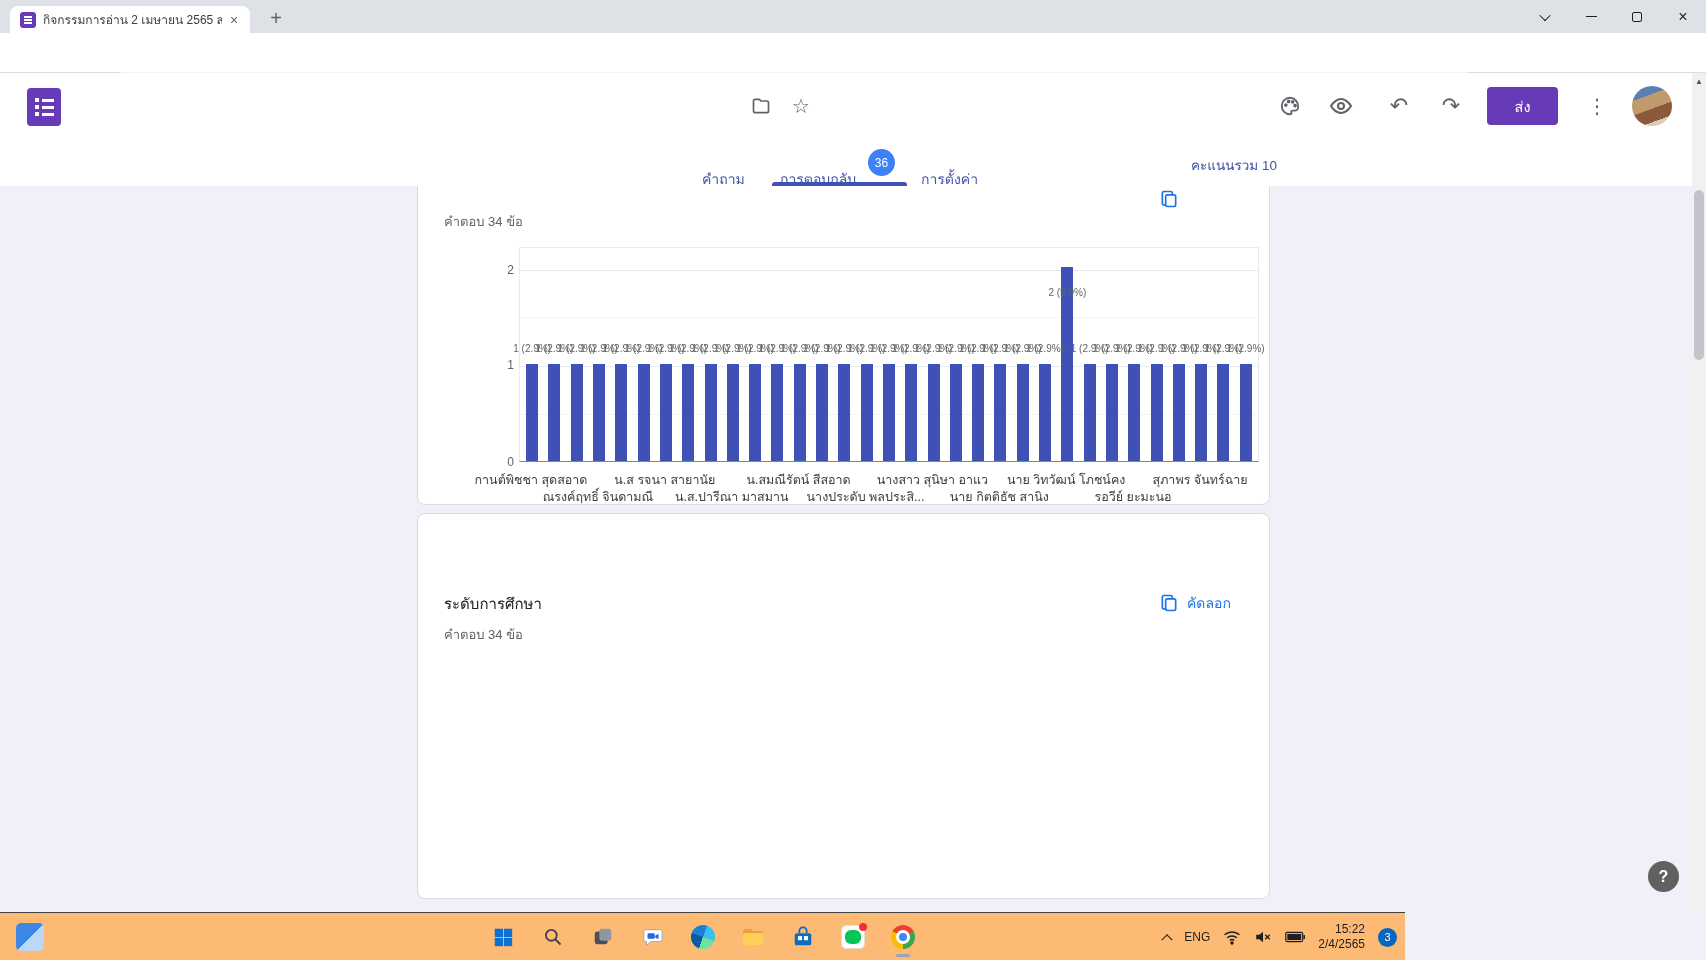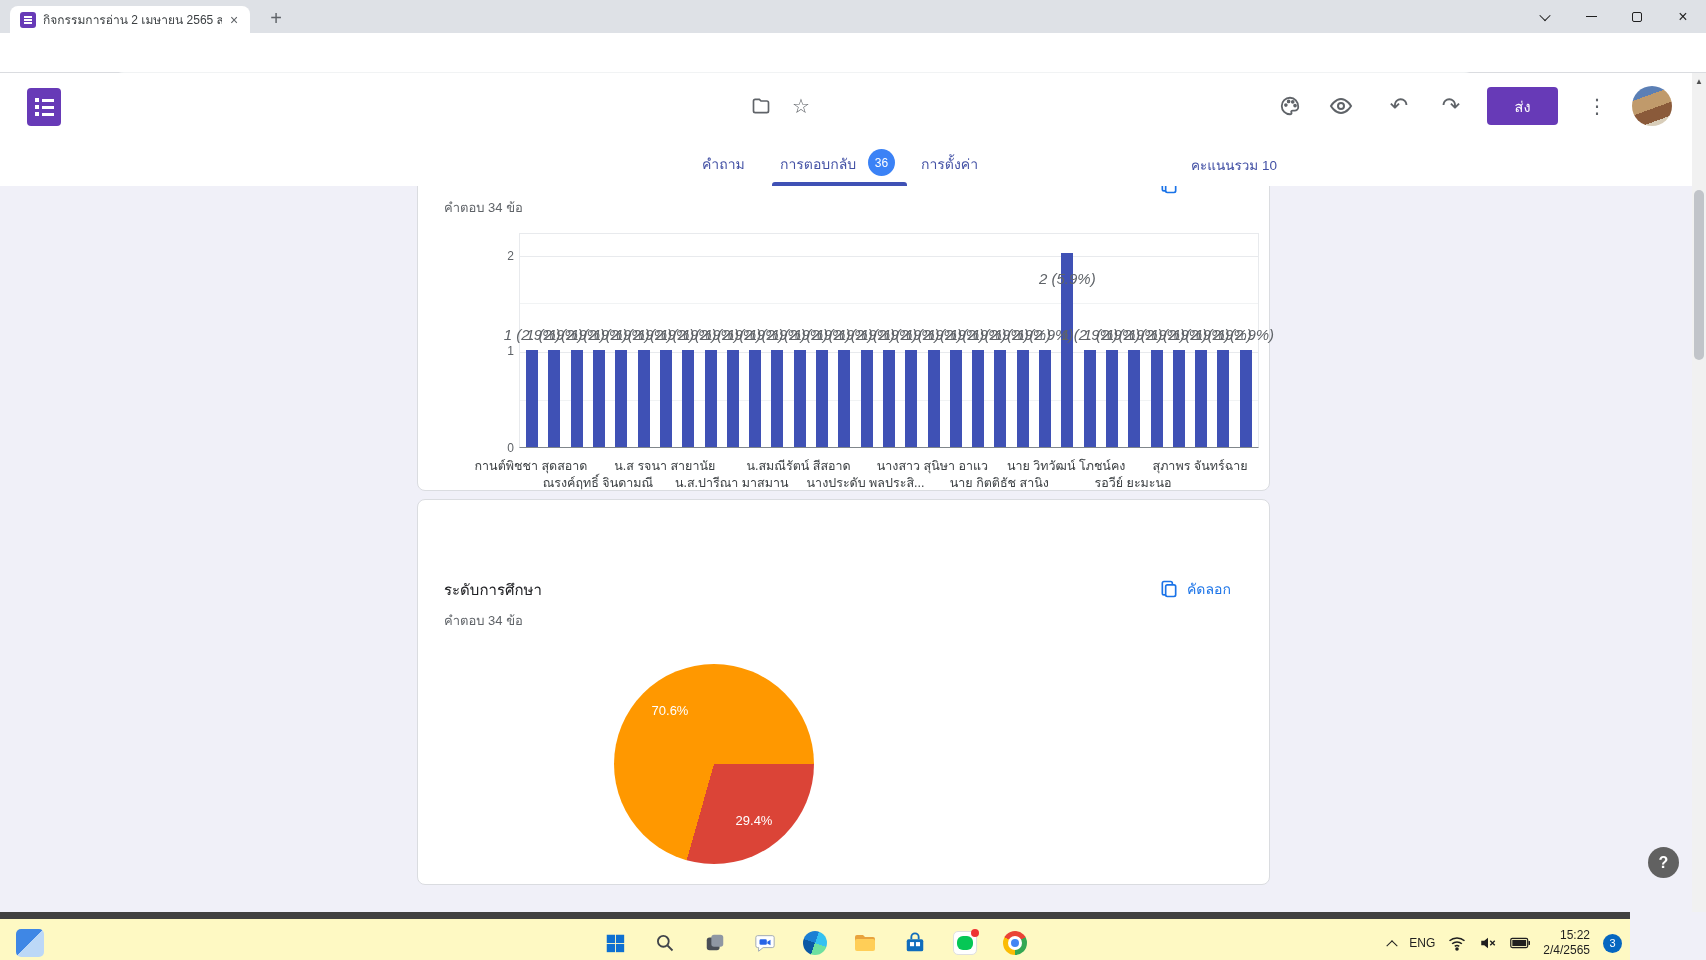--- a/index.html
+++ b/index.html
@@ -34,40 +34,40 @@
   .forms-logo { position:absolute; left:27px; top:15px; width:34px; height:38px; background:#673ab7; border-radius:4px; }
   .forms-logo:before { content:""; position:absolute; left:8px; top:10px; width:4px; height:4px; background:#fff; box-shadow:0 7px 0 #fff, 0 14px 0 #fff; }
   .forms-logo:after { content:""; position:absolute; left:15px; top:11px; width:12px; height:2.5px; background:#fff; box-shadow:0 7px 0 #fff, 0 14px 0 #fff; }
   .forms-title { position:absolute; left:80px; top:22px; width:660px; font-size:17px; color:#202124; white-space:nowrap; overflow:hidden; }
   .hd-icon { position:absolute; top:20px; width:26px; height:26px; color:#5f6368; display:flex; align-items:center; justify-content:center; font-size:20px; }
   .send-btn { position:absolute; left:1487px; top:14px; width:71px; height:38px; background:#673ab7; color:#fff; border:none; border-radius:4px; font-size:14.5px; font-family:inherit; }
   .avatar-lg { position:absolute; left:1632px; top:13px; width:40px; height:40px; border-radius:50%; background:linear-gradient(160deg,#5b7fb5 0 28%,#c09a6b 28% 55%,#8a5a3a 55% 80%,#d8cdb9 80%); }
 
   
   .formstabs { position:absolute; left:0; top:140px; width:1706px; height:46px; background:#fff; z-index:10; }
-  .ftab { position:absolute; top:13px; font-size:14px; color:#4351a5; }
+  .ftab { position:absolute; top:28px; font-size:14px; color:#4351a5; }
   .badge { position:absolute; left:868px; top:149px; width:27px; height:27px; border-radius:50%; background:#3b82f6; color:#fff; font-size:12px; display:flex; align-items:center; justify-content:center; z-index:11; }
   .underline { position:absolute; left:772px; top:182px; width:135px; height:4px; background:#3f51b5; border-radius:3px 3px 0 0; z-index:11; }
   .score { position:absolute; left:1191px; top:14px; font-size:13.5px; color:#4351a5; }
 
   
-  .content { position:absolute; left:0; top:168px; width:1706px; height:726px; background:#f0f0f8; z-index:1; }
+  .content { position:absolute; left:0; top:182px; width:1706px; height:726px; background:#f0f0f8; z-index:1; }
   .card { position:absolute; left:417px; width:853px; background:#fff; border:1px solid #dadce0; border-radius:8px; }
   .card1 { top:-46px; height:369px; }
   .card2 { top:331px; height:386px; }
   .card-title { position:absolute; left:26px; font-size:15px; color:#202124; }
   .answers { position:absolute; left:26px; font-size:13px; color:#5f6368; }
   .copy-btn { position:absolute; display:flex; align-items:center; gap:8px; color:#1a73e8; font-size:14px; }
 
   
   .plot { position:absolute; left:101px; top:110px; width:740px; height:215px; border:1px solid #e8eaed; border-bottom:1px solid #80868b; }
   .grid { position:absolute; left:0; right:0; height:1px; background:#e8eaed; }
   .grid.minor { background:#f1f3f4; }
   .bar { position:absolute; bottom:0; width:12px; background:#3f51b5; }
-  .bar-label { position:absolute; transform:translateX(-50%); font-size:15px; color:#5f6368; white-space:nowrap; line-height:14px;font-style:italic; }
+  .bar-label { position:absolute; transform:translateX(-50%); font-size:10px; color:#5f6368; white-space:nowrap; line-height:14px; }
   .ytick { position:absolute; left:58px; width:38px; text-align:right; font-size:12px; color:#5f6368; line-height:14px; }
   .yt2 { top:126px; } .yt1 { top:221px; } .yt0 { top:318px; }
   .xlabel { position:absolute; transform:translateX(-50%); font-size:12.5px; color:#3c4043; white-space:nowrap; line-height:14px; }
   .xlabel.row0 { top:336px; } .xlabel.row1 { top:353px; }
 
   
   .pie { position:absolute; left:196px; top:164px; width:200px; height:200px; border-radius:50%; }
   .pie-label { position:absolute; transform:translate(-50%,-50%); color:#fff; font-size:13px; }
   .pie-label.orange { left:56px; top:46px; }
   .pie-label.red { left:140px; top:156px; }
@@ -77,21 +77,21 @@
   .legend-text { font-size:13px; color:#202124; }
 
   .help-fab { position:absolute; left:1648px; top:679px; width:31px; height:31px; border-radius:50%; background:#616161; color:#fff; font-size:16px; font-weight:bold; display:flex; align-items:center; justify-content:center; }
 
   
   .scrollbar { position:absolute; right:0; top:73px; width:14px; height:839px; background:#f1f1f1; z-index:30; }
   .scroll-arrow { position:absolute; left:0; top:2px; width:14px; height:14px; color:#505050; font-size:8px; text-align:center; line-height:14px; }
   .scroll-thumb { position:absolute; left:2px; top:117px; width:10px; height:170px; background:#c1c4c9; border-radius:5px; }
 
   
-  .taskbar { position:absolute; left:0; top:912px; width:1630px; height:48px; background:#fef9c3; border-top:7px solid #404040; z-index:40; }
+  .taskbar { position:absolute; left:0; top:912px; width:1405px; height:48px; background:#fdba74; border-top:1px solid #404040; z-index:40; }
   .tb-left { position:absolute; left:16px; top:10px; width:28px; height:28px; border-radius:5px; overflow:hidden; background:linear-gradient(135deg,#3f87e5 0 50%,#bcd8f7 50%); }
   .tb-center { position:absolute; left:0; top:0; width:100%; height:48px; display:flex; align-items:center; justify-content:center; gap:24px; }
   .tb-app { width:26px; height:26px; display:flex; align-items:center; justify-content:center; position:relative; }
   .run-dot { position:absolute; left:50%; bottom:-7px; transform:translateX(-50%); width:14px; height:3px; border-radius:2px; background:#9aa4b2; }
   .edge-ico { width:24px; height:24px; border-radius:50%; background:conic-gradient(from 200deg,#0c59a4 0 25%,#1b7fd4 25% 50%,#35c1f1 50% 75%,#6ee0a0 75%); }
   .chrome-ico { width:24px; height:24px; border-radius:50%; background:conic-gradient(from -60deg,#ea4335 0 120deg,#34a853 120deg 240deg,#fbbc04 240deg 360deg); position:relative; }
   .chrome-ico:before { content:""; position:absolute; left:5px; top:5px; width:14px; height:14px; border-radius:50%; background:#fff; }
   .chrome-ico:after { content:""; position:absolute; left:8px; top:8px; width:8px; height:8px; border-radius:50%; background:#4285f4; }
   .line-ico { width:24px; height:24px; border-radius:5px; background:#fff; border:1px solid #e0e0e0; display:flex; align-items:center; justify-content:center; position:relative; }
   .line-bubble { width:16px; height:14px; background:#06c755; border-radius:6px; }
@@ -320,24 +320,20 @@
         <span>
           <svg width="20" height="20" viewBox="0 0 24 24" fill="none" stroke="#1a73e8" stroke-width="2">
               <rect x="8" y="7" width="12" height="14" rx="2"></rect>
               <path d="M16 7V5a2 2 0 0 0-2-2H6a2 2 0 0 0-2 2v12a2 2 0 0 0 2 2h2"></path>
             </svg>
         </span>
         <span>คัดลอก</span>
       </div>
       <div class="answers" style="top:110px;">คำตอบ 34 ข้อ</div>
 
-      <div class="pie" style="background: conic-gradient(from 90deg, rgb(219, 68, 55) 0%, rgb(219, 68, 55) 29.4%, rgb(255, 152, 0) 29.4%, rgb(255, 152, 0) 100%);">
-        <span class="pie-label orange">70.6%</span>
-        <span class="pie-label red">29.4%</span>
-      </div>
     </div>
 
     <div class="help-fab">?</div>
   </div>
 
   <div class="scrollbar">
     <div class="scroll-arrow">▲</div>
     <div class="scroll-thumb"></div>
   </div>
 

